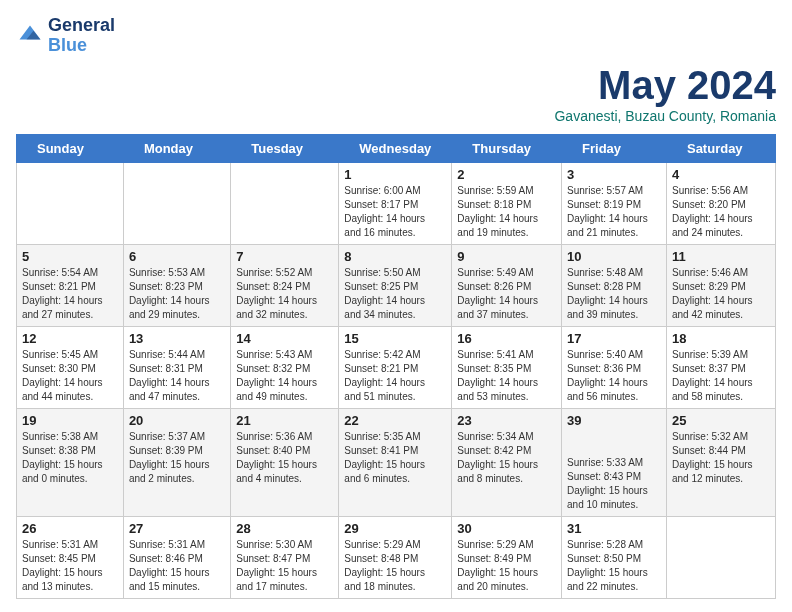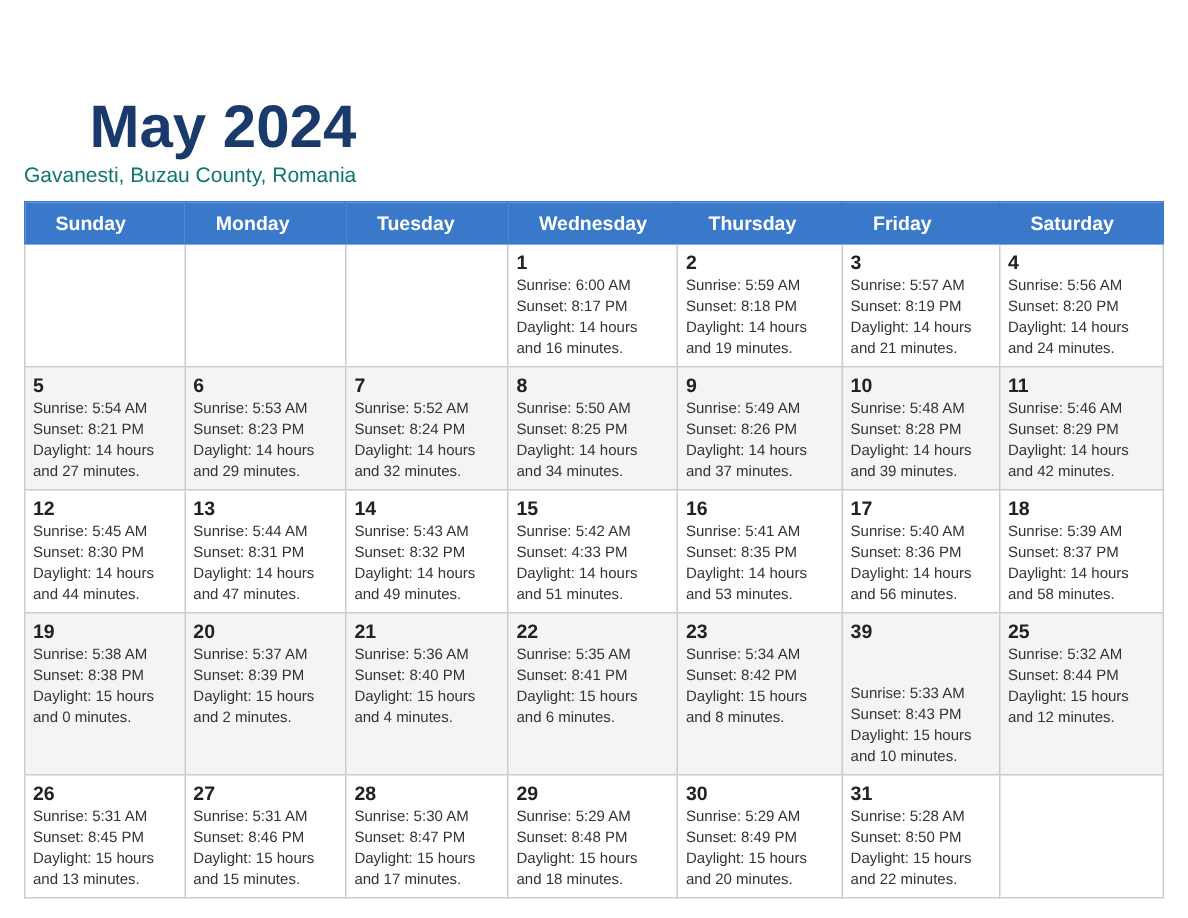--- a/index.html
+++ b/index.html
@@ -83,20 +83,30 @@
       line-height: 1.4;
     }
     .empty-cell {
       background: #f9f9f9;
     }
   </style>
 </head>
 <body>
 
 <div class="header">
+  <div class="logo">
+    <svg class="logo-icon" viewBox="0 0 32 32">
+      <polygon points="16,4 28,20 4,20" fill="#4a90d9"></polygon>
+      <polygon points="20,10 28,20 12,20" fill="#1a3a6b" opacity="0.5"></polygon>
+    </svg>
+    <div class="logo-text">
+      <div>General</div>
+      <div style="color:#4a90d9">Blue</div>
+    </div>
+  </div>
   <div class="title-block">
     <div class="main-title">May 2024</div>
     <div class="subtitle">Gavanesti, Buzau County, Romania</div>
   </div>
 </div>
 
 <table class="calendar">
   <thead>
     <tr>
     <th>Sunday</th>
@@ -211,21 +221,21 @@
         <td>
           <span class="day-num">14</span>
           <div class="day-info" style="white-space: pre-line;">Sunrise: 5:43 AM
 Sunset: 8:32 PM
 Daylight: 14 hours
 and 49 minutes.</div>
         </td>
         <td>
           <span class="day-num">15</span>
           <div class="day-info" style="white-space: pre-line;">Sunrise: 5:42 AM
-Sunset: 4:33 PM
+Sunset: 8:21 PM
 Daylight: 14 hours
 and 51 minutes.</div>
         </td>
         <td>
           <span class="day-num">16</span>
           <div class="day-info" style="white-space: pre-line;">Sunrise: 5:41 AM
 Sunset: 8:35 PM
 Daylight: 14 hours
 and 53 minutes.</div>
         </td>

